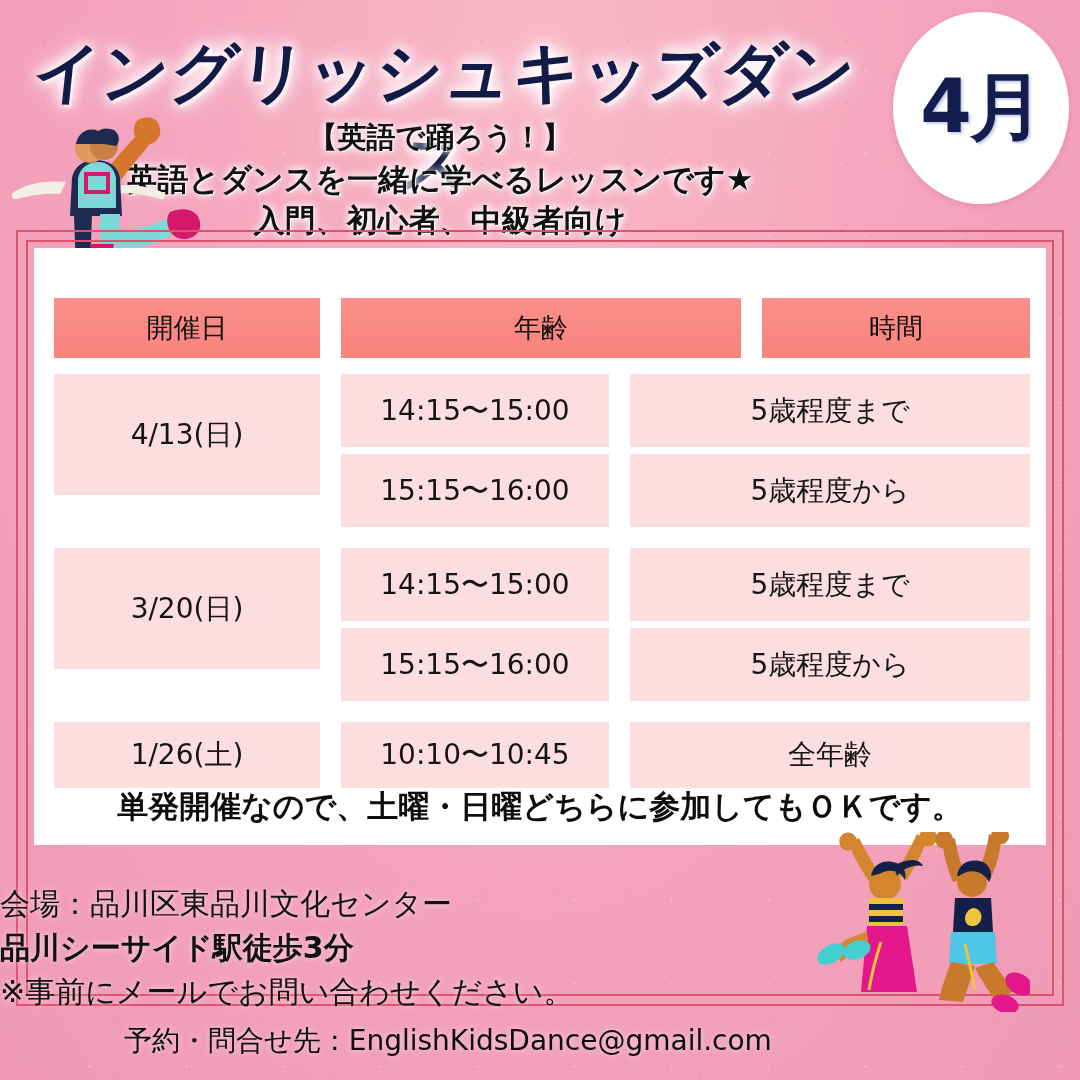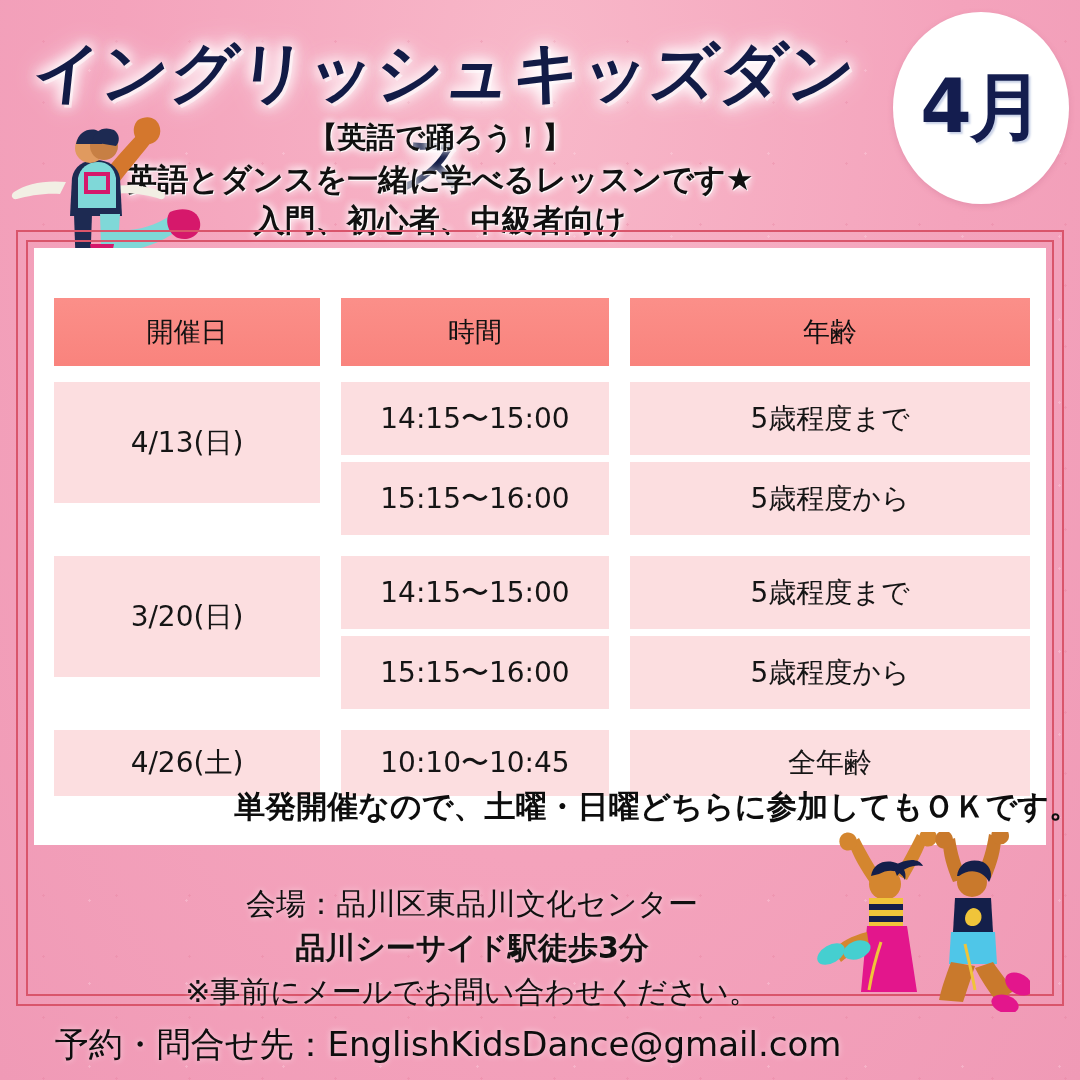--- a/index.html
+++ b/index.html
@@ -80,50 +80,50 @@
   .col-time{width:268px;}
   .col-age{width:400px;}
   .cell{
     background:#fcdee0;
     display:flex;align-items:center;justify-content:center;
     color:#151515;font-size:28px;
     font-family:"DejaVu Sans","Liberation Sans",sans-serif;
   }
   .hcell{
     background:linear-gradient(#fb8f89,#f9837d);
-    height:68px;font-size:27px;color:#111;
+    height:60px;font-size:27px;color:#111;
     display:flex;align-items:center;justify-content:center;
     font-family:"DejaVu Sans","Liberation Sans",sans-serif;
   }
   .stack{display:flex;flex-direction:column;gap:7px;}
   .slot{height:73px;}
   .datecell{height:121px;}
   .single{height:66px;}
 
   
   #notice{
-    position:absolute;left:0;top:786px;width:1080px;text-align:right;
+    position:absolute;left:0;top:786px;width:1080px;text-align:center;
     font-size:31px;font-weight:bold;color:#0d0d0d;
     font-family:"DejaVu Sans","Liberation Sans",sans-serif;
   }
 
   
   .venue{
-    position:absolute;width:944px;left:0;text-align:center;
+    position:absolute;width:944px;left:0;
     font-size:30px;color:#111;
     font-family:"DejaVu Sans","Liberation Sans",sans-serif;
     text-shadow:0 0 6px rgba(255,255,255,.65);
   }
   #venue1{top:884px;}
   #venue2{top:928px;font-weight:bold;}
   #venue3{top:972px;}
 
   #contact{
     position:absolute;left:0;top:1022px;width:896px;text-align:center;
-    font-size:34px;color:#0e0e0e;
+    font-size:28px;color:#0e0e0e;
     font-family:"DejaVu Sans","Liberation Sans",sans-serif;
     text-shadow:0 0 6px rgba(255,255,255,.6);
   }
 
   
   .art{position:absolute;pointer-events:none;}
   #art-top{left:4px;top:104px;width:210px;height:190px;}
   #art-bottom{left:815px;top:832px;width:215px;height:180px;}
 </style>
 </head>
@@ -174,22 +174,22 @@
 
   <div class="frame" id="frame-outer"></div>
   <div class="frame" id="frame-inner"></div>
 
   <div id="panel"></div>
 
   <div id="table">
 
     <div class="trow">
       <div class="hcell col-date">開催日</div>
+      <div class="hcell col-age">年齢</div>
       <div class="hcell col-time">時間</div>
-      <div class="hcell col-age">年齢</div>
     </div>
     <div style="height:9px"></div>
 
     <div class="trow">
       <div class="cell col-date datecell">4/13(日)</div>
       <div class="stack col-time">
         <div class="cell slot">14:15〜15:00</div>
         <div class="cell slot">15:15〜16:00</div>
       </div>
       <div class="stack col-age">
@@ -206,21 +206,21 @@
         <div class="cell slot">15:15〜16:00</div>
       </div>
       <div class="stack col-age">
         <div class="cell slot">5歳程度まで</div>
         <div class="cell slot">5歳程度から</div>
       </div>
     </div>
     <div style="height:14px"></div>
 
     <div class="trow">
-      <div class="cell col-date single">4/26(土)</div>
+      <div class="cell col-date single">1/26(土)</div>
       <div class="cell col-time single">10:10〜10:45</div>
       <div class="cell col-age single">全年齢</div>
     </div>
   </div>
 
   <div id="notice">単発開催なので、土曜・日曜どちらに参加してもＯＫです。</div>
 
   <svg class="art" id="art-bottom" viewBox="0 0 215 180">
 
     <path d="M56 52 C46 38 38 24 34 12 L44 6 C50 18 58 32 66 44 Z" fill="#d4862f"></path>

